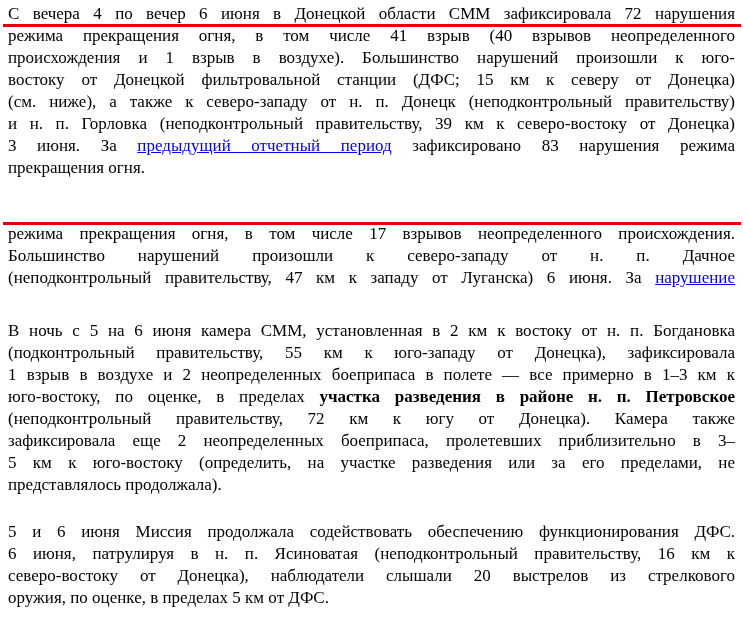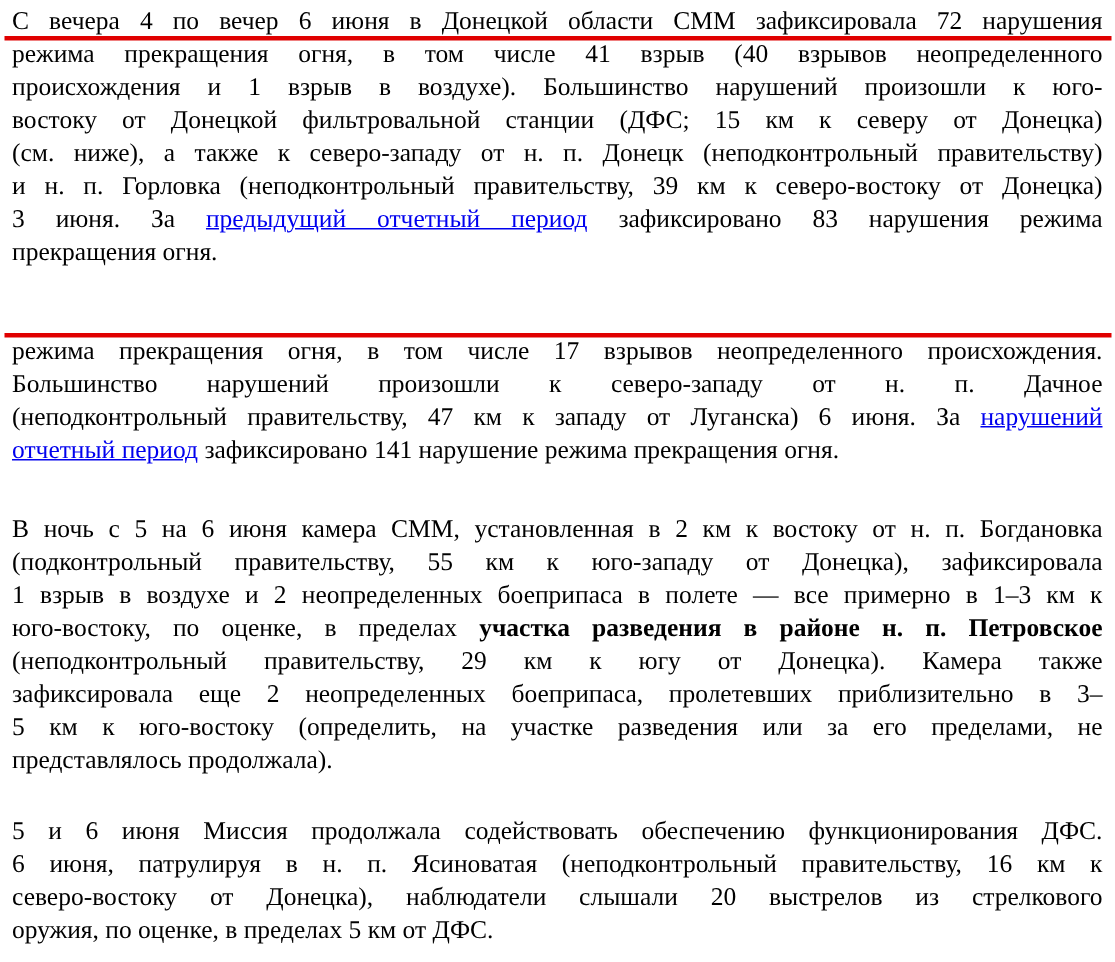--- a/index.html
+++ b/index.html
@@ -62,29 +62,28 @@
       <div class="line"><span>востоку от Донецкой фильтровальной станции (ДФС; 15 км к северу от Донецка)</span></div>
       <div class="line"><span>(см. ниже), а также к северо-западу от н. п. Донецк (неподконтрольный правительству)</span></div>
       <div class="line"><span>и н. п. Горловка (неподконтрольный правительству, 39 км к северо-востоку от Донецка)</span></div>
       <div class="line"><span>3 июня. За </span><a class="link" style="color: rgb(0, 0, 238);">предыдущий отчетный период</a><span> зафиксировано 83 нарушения режима</span></div>
       <div class="line left"><span>прекращения огня.</span></div>
     </div>
     <div class="paragraph">
       <div class="line"><div class="red-underline" style="background: rgb(224, 0, 0);"></div></div>
       <div class="line"><span>режима прекращения огня, в том числе 17 взрывов неопределенного происхождения.</span></div>
       <div class="line"><span>Большинство нарушений произошли к северо-западу от н. п. Дачное</span></div>
-      <div class="line"><span>(неподконтрольный правительству, 47 км к западу от Луганска) 6 июня. За </span><a class="link" style="color: rgb(0, 0, 238);">нарушений</a></div>
-      <div class="line left"><a class="link" style="color: rgb(0, 0, 238);">отчетный период</a><span> зафиксировано 141 нарушение режима прекращения огня.</span></div>
+      <div class="line"><span>(неподконтрольный правительству, 47 км к западу от Луганска) 6 июня. За </span><a class="link" style="color: rgb(0, 0, 238);">нарушение</a></div>
     </div>
     <div class="paragraph">
       <div class="line"><span>В ночь с 5 на 6 июня камера СММ, установленная в 2 км к востоку от н. п. Богдановка</span></div>
       <div class="line"><span>(подконтрольный правительству, 55 км к юго-западу от Донецка), зафиксировала</span></div>
       <div class="line"><span>1 взрыв в воздухе и 2 неопределенных боеприпаса в полете — все примерно в 1–3 км к</span></div>
       <div class="line"><span>юго-востоку, по оценке, в пределах </span><span class="bold">участка разведения в районе н. п. Петровское</span></div>
-      <div class="line"><span>(неподконтрольный правительству, 29 км к югу от Донецка). Камера также</span></div>
+      <div class="line"><span>(неподконтрольный правительству, 72 км к югу от Донецка). Камера также</span></div>
       <div class="line"><span>зафиксировала еще 2 неопределенных боеприпаса, пролетевших приблизительно в 3–</span></div>
       <div class="line"><span>5 км к юго-востоку (определить, на участке разведения или за его пределами, не</span></div>
       <div class="line left"><span>представлялось продолжала).</span></div>
     </div>
     <div class="paragraph">
       <div class="line"><span>5 и 6 июня Миссия продолжала содействовать обеспечению функционирования ДФС.</span></div>
       <div class="line"><span>6 июня, патрулируя в н. п. Ясиноватая (неподконтрольный правительству, 16 км к</span></div>
       <div class="line"><span>северо-востоку от Донецка), наблюдатели слышали 20 выстрелов из стрелкового</span></div>
       <div class="line left"><span>оружия, по оценке, в пределах 5 км от ДФС.</span></div>
     </div>

